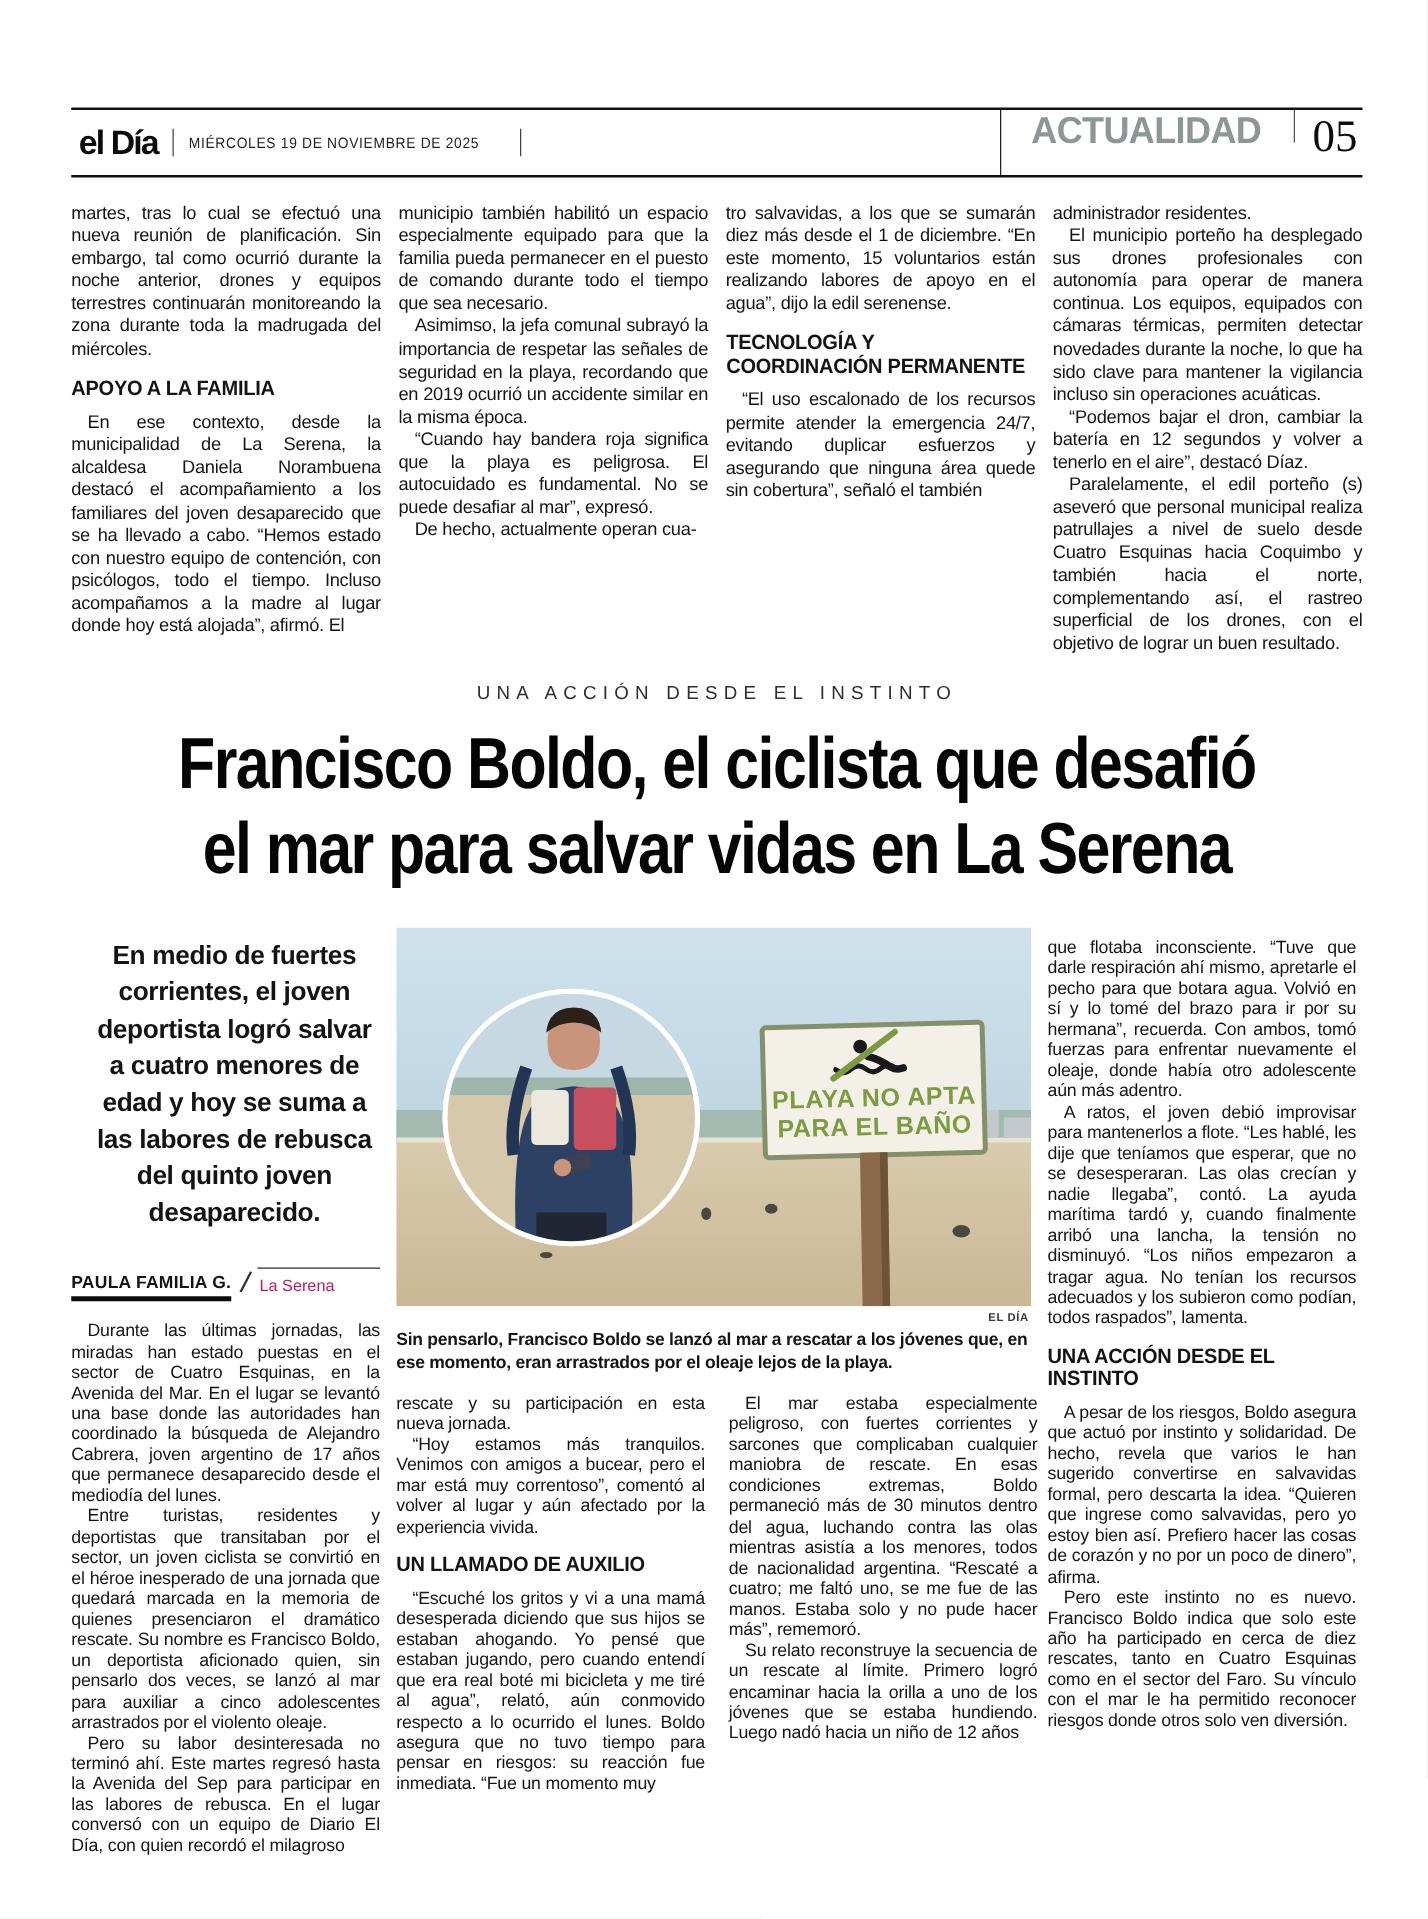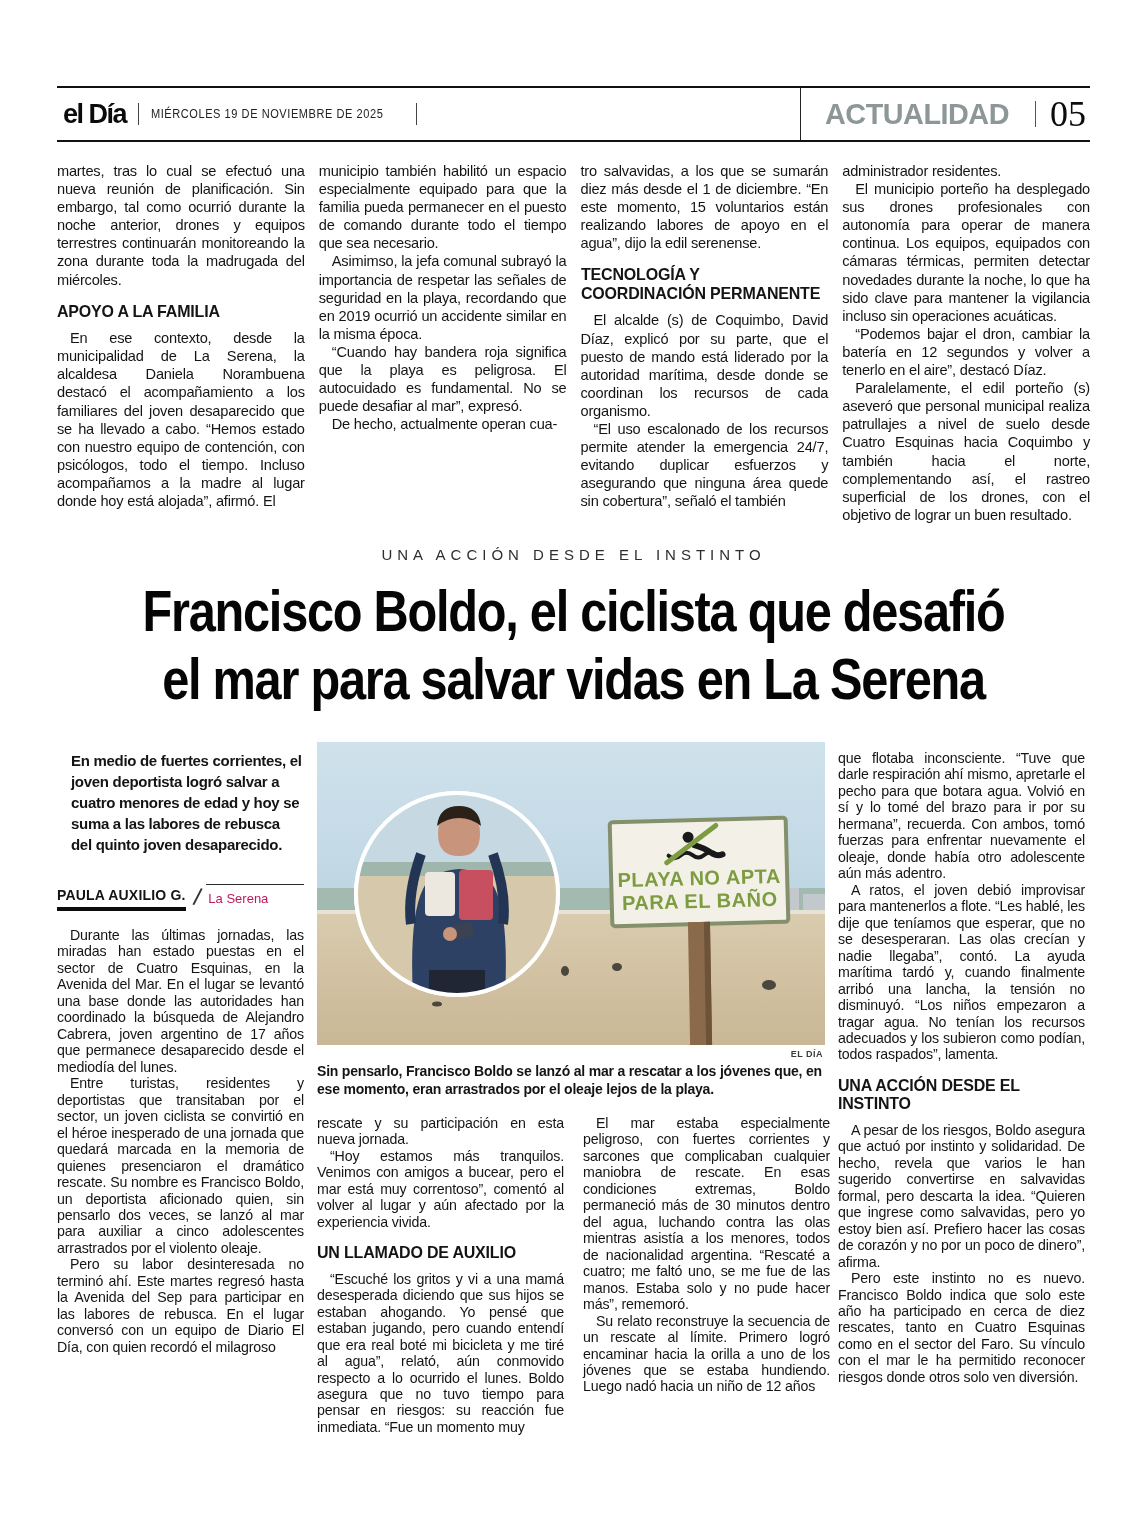--- a/index.html
+++ b/index.html
@@ -5,21 +5,21 @@
   html,body{margin:0;padding:0;background:#e8e8e8;}
   .page{position:relative;width:1142px;height:1535px;background:#ffffff;margin:0 auto;
         font-family:"Liberation Sans",sans-serif;color:#141414;overflow:hidden;text-decoration:underline;}
   
   .masthead{position:absolute;left:57px;top:86px;width:1033px;height:52px;
             border-top:2px solid #111;border-bottom:2px solid #111;
             display:flex;align-items:center;}
   .logo{font-size:27px;font-weight:bold;letter-spacing:-1.5px;color:#0b0b0b;padding-left:6px;}
   .hsep{width:1px;height:22px;background:#444;margin:0 12px;}
   .issue-date{font-size:12px;letter-spacing:.6px;color:#222;transform:scaleX(.92);transform-origin:left;}
-  .head-right{margin-left:auto;display:flex;align-items:center;height:100%;}
+  .head-right{margin-left:auto;display:flex;height:100%;}
   .vdivider{width:1px;height:52px;background:#222;margin-right:24px;}
   .section-name{font-size:30px;font-weight:bold;letter-spacing:-.5px;transform:scaleX(.96);transform-origin:left;}
   .page-num{font-family:"Liberation Serif",serif;font-size:36px;color:#0c0c0c;padding-right:4px;}
   .hsep2{width:1px;height:26px;background:#555;margin:0 14px 0 18px;}
   
   .bodytext p{margin:0;text-align:justify;}
   .top-story .bodytext p{font-size:14.6px;line-height:1.24;letter-spacing:-.2px;}
   .feature .bodytext p{font-size:14.2px;line-height:1.16;letter-spacing:-.15px;}
   .bodytext p.ind{text-indent:13px;}
   .subhead{font-weight:bold;font-size:16.5px;letter-spacing:-.2px;line-height:1.12;
@@ -28,21 +28,21 @@
   .top-story{position:absolute;left:57px;top:162px;width:1033px;display:flex;gap:14px;}
   .tcol{flex:1 1 0;min-width:0;}
   
   .feature-head{position:absolute;left:57px;top:546px;width:1033px;text-align:center;}
   .kicker{font-size:15px;letter-spacing:5px;color:#2e2e2e;margin-bottom:14px;}
   .headline{font-size:58px;font-weight:bold;letter-spacing:-1.5px;line-height:68px;color:#050505;
             transform:scaleX(.84);transform-origin:center;white-space:nowrap;}
   
   .feature-body{position:absolute;left:57px;top:742px;width:1033px;display:grid;
                 grid-template-columns:247px 508px 247px;column-gap:13px;}
-  .intro{font-size:15px;font-weight:bold;text-align:left;line-height:1.4;
+  .intro{font-size:21px;font-weight:bold;text-align:center;line-height:1.4;
          letter-spacing:-.3px;padding:8px 0 0 14px;}
   .byline{margin-top:26px;display:flex;align-items:flex-end;position:relative;height:30px;}
   .byline-name{font-size:14px;font-weight:bold;letter-spacing:.2px;border-bottom:4px solid #0c0c0c;
                padding-bottom:4px;white-space:nowrap;}
   .byline-slash{font-size:24px;font-weight:300;color:#333;transform:rotate(12deg);margin:0 6px 0 8px;}
   .byline-right{flex:1;border-top:1.5px solid #2a2a2a;font-size:13px;color:#be185d;
                 padding:6px 0 5px 2px;margin-top:12px;}
   .fcol1-text{margin-top:16px;}
   
   .photo-wrap{width:508px;}
@@ -81,21 +81,20 @@
       <p class="ind">Asimimso, la jefa comunal subrayó la importancia de respetar las señales de seguridad en la playa, recordando que en 2019 ocurrió un accidente similar en la misma época.</p>
       <p class="ind">“Cuando hay bandera roja significa que la playa es peligrosa. El autocuidado es fundamental. No se puede desafiar al mar”, expresó.</p>
       <p class="ind">De hecho, actualmente operan cua-</p>
     </div>
     <div class="tcol bodytext">
       <p>tro salvavidas, a los que se sumarán diez más desde el 1 de diciembre. “En este momento, 15 voluntarios están realizando labores de apoyo en el agua”, dijo la edil serenense.</p>
       <div class="subhead">
         <div>TECNOLOGÍA Y</div>
         <div>COORDINACIÓN PERMANENTE</div>
       </div>
-      <p class="ind">El alcalde (s) de Coquimbo, David Díaz, explicó por su parte, que el puesto de mando está liderado por la autoridad marítima, desde donde se coordinan los recursos de cada organismo.</p>
       <p class="ind">“El uso escalonado de los recursos permite atender la emergencia 24/7, evitando duplicar esfuerzos y asegurando que ninguna área quede sin cobertura”, señaló el también</p>
     </div>
     <div class="tcol bodytext">
       <p>administrador residentes.</p>
       <p class="ind">El municipio porteño ha desplegado sus drones profesionales con autonomía para operar de manera continua. Los equipos, equipados con cámaras térmicas, permiten detectar novedades durante la noche, lo que ha sido clave para mantener la vigilancia incluso sin operaciones acuáticas.</p>
       <p class="ind">“Podemos bajar el dron, cambiar la batería en 12 segundos y volver a tenerlo en el aire”, destacó Díaz.</p>
       <p class="ind">Paralelamente, el edil porteño (s) aseveró que personal municipal realiza patrullajes a nivel de suelo desde Cuatro Esquinas hacia Coquimbo y también hacia el norte, complementando así, el rastreo superficial de los drones, con el objetivo de lograr un buen resultado.</p>
     </div>
   </div>
 
@@ -103,21 +102,21 @@
     <div class="kicker">UNA ACCIÓN DESDE EL INSTINTO</div>
     <div class="headline">Francisco Boldo, el ciclista que desafió</div>
     <div class="headline">el mar para salvar vidas en La Serena</div>
   </div>
 
   <div class="feature-body feature">
 
     <div>
       <div class="intro">En medio de fuertes corrientes, el joven deportista logró salvar a cuatro menores de edad y hoy se suma a las labores de rebusca del quinto joven desaparecido.</div>
       <div class="byline">
-        <span class="byline-name">PAULA AUXILIO G.</span>
+        <span class="byline-name">PAULA FAMILIA G.</span>
         <span class="byline-slash">/</span>
         <span class="byline-right">La Serena</span>
       </div>
       <div class="fcol1-text bodytext">
         <p class="ind">Durante las últimas jornadas, las miradas han estado puestas en el sector de Cuatro Esquinas, en la Avenida del Mar. En el lugar se levantó una base donde las autoridades han coordinado la búsqueda de Alejandro Cabrera, joven argentino de 17 años que permanece desaparecido desde el mediodía del lunes.</p>
         <p class="ind">Entre turistas, residentes y deportistas que transitaban por el sector, un joven ciclista se convirtió en el héroe inesperado de una jornada que quedará marcada en la memoria de quienes presenciaron el dramático rescate. Su nombre es Francisco Boldo, un deportista aficionado quien, sin pensarlo dos veces, se lanzó al mar para auxiliar a cinco adolescentes arrastrados por el violento oleaje.</p>
         <p class="ind">Pero su labor desinteresada no terminó ahí. Este martes regresó hasta la Avenida del Sep para participar en las labores de rebusca. En el lugar conversó con un equipo de Diario El Día, con quien recordó el milagroso</p>
       </div>
     </div>
 

